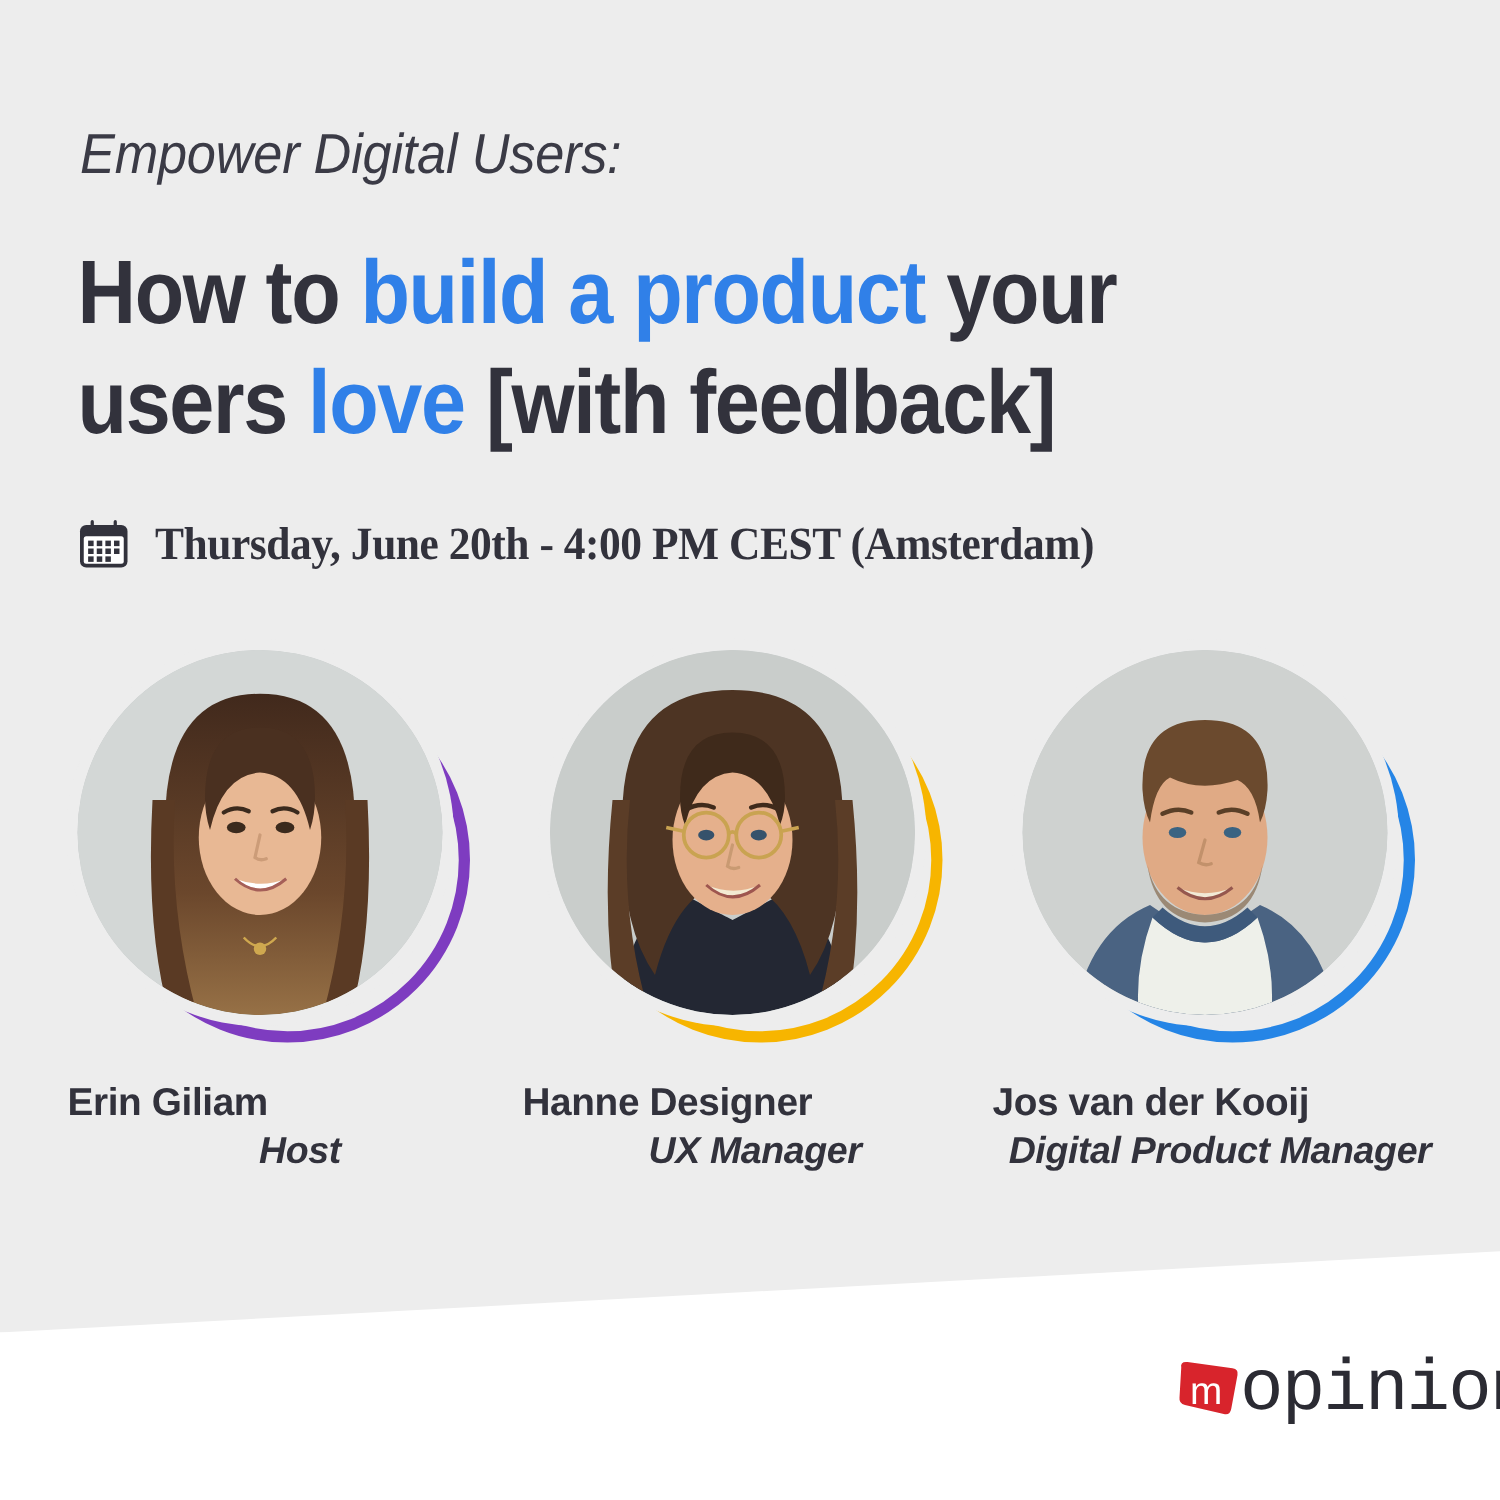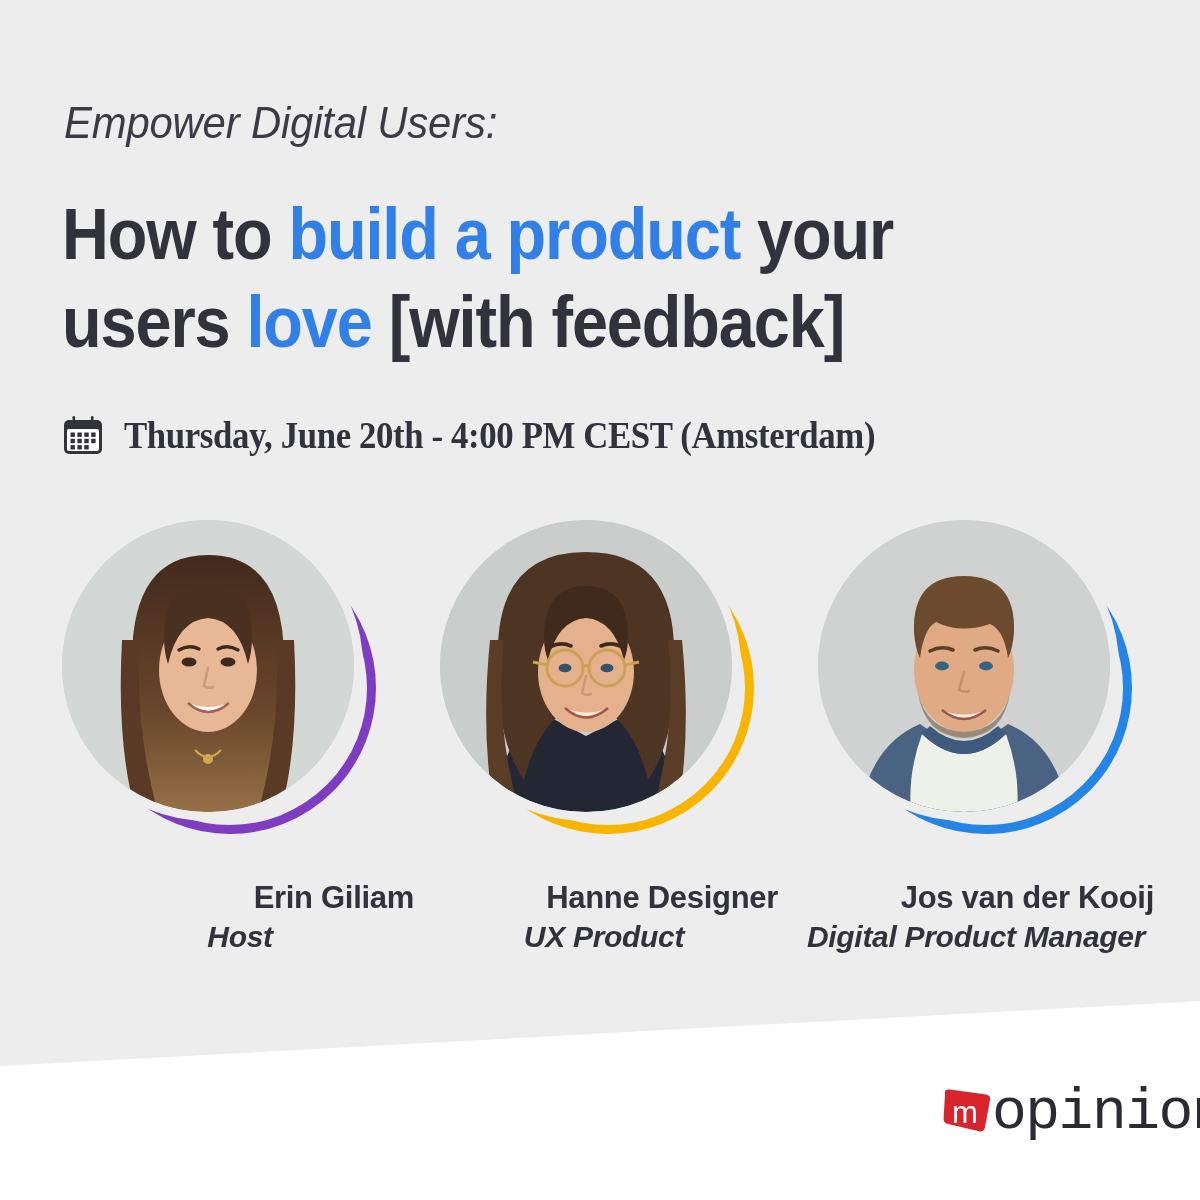--- a/index.html
+++ b/index.html
@@ -133,26 +133,26 @@
     width: 292px;
     height: 292px;
     border-radius: 50%;
     overflow: hidden;
     box-shadow: 0 0 0 9px #ededed;
     background: #c9cdcd;
   }
   .avatar svg { display: block; width: 292px; height: 292px; }
 
   .sp-name {
-    margin-top: 30px;
+    margin-top: 14px;
     font-size: 31px;
     font-weight: 700;
     color: #32323c;
     letter-spacing: -0.3px;
-    text-align: right;
+    text-align: left;
     white-space: nowrap;
   }
   .sp-role {
     margin-top: 4px;
     font-size: 30px;
     font-weight: 700;
     font-style: italic;
     color: #32323c;
     letter-spacing: -0.3px;
     text-align: center;
@@ -299,21 +299,21 @@
               <path d="M146 156 l-4 17 q4 3 9 1" stroke="#c99a72" stroke-width="2.6" fill="none" stroke-linecap="round"></path>
               <path d="M125 188 q21 17 43 0 q-21 9 -43 0 z" fill="#f3ead2"></path>
               <path d="M125 188 q21 19 43 0" stroke="#9e564f" stroke-width="2.4" fill="none"></path>
               <path d="M50 120 q-10 100 6 180 l26 0 q-28 -90 -18 -180 z" fill="#5b3d27"></path>
               <path d="M242 120 q10 100 -6 180 l-26 0 q28 -90 18 -180 z" fill="#5b3d27"></path>
             </g>
           </svg>
         </div>
       </div>
       <div class="sp-name">Hanne Designer</div>
-      <div class="sp-role">UX Product</div>
+      <div class="sp-role">UX Manager</div>
     </div>
 
     <div class="speaker s3">
       <div class="avatar-wrap">
         <div class="ring" style="border-color:#2585e6"></div>
         <div class="avatar">
           <svg viewBox="0 0 292 292" xmlns="http://www.w3.org/2000/svg">
             <defs>
               <clipPath id="c3">
                   <circle cx="146" cy="146" r="146"></circle>

